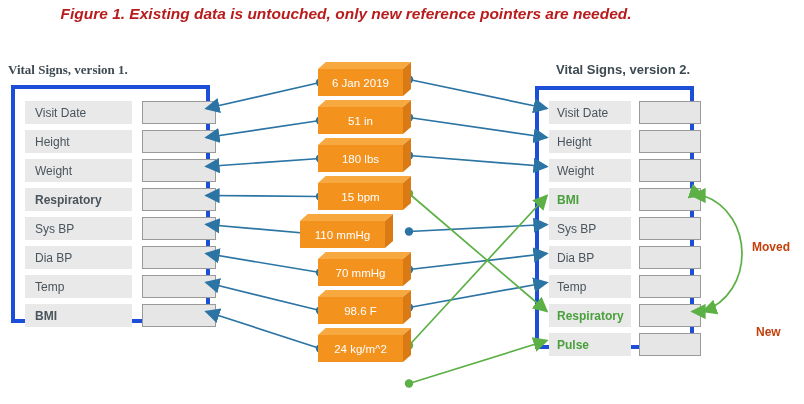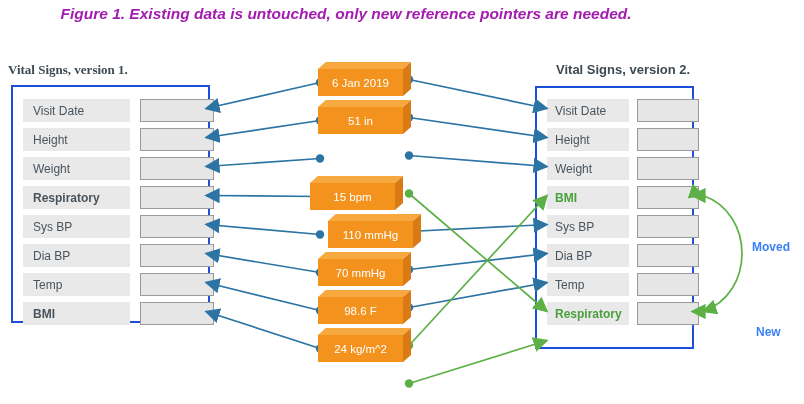--- a/index.html
+++ b/index.html
@@ -12,40 +12,40 @@
   }
   #stage{position:absolute;left:0;top:0;width:804px;height:404px;}
 
   
   #caption{
     position:absolute;left:0;top:5px;width:692px;
     text-align:center;
     font-size:15.5px;
     font-weight:bold;
     font-style:italic;
-    color:#a21caf;
+    color:#b91c1c;
     letter-spacing:0px;
     white-space:nowrap;
   }
 
   
   .panel-title{
     position:absolute;
     font-size:13px;
     font-weight:bold;
     color:#3e4a52;
     white-space:nowrap;
   }
   #title-v1{left:8px;top:62px;font-family:Liberation Serif, serif;}
   #title-v2{left:533px;top:62px;margin-left:23px;}
 
   
   .panel{
     position:absolute;
-    border:2px solid #1d4ed8;
+    border:4px solid #1d4ed8;
     background:#ffffff;
     box-sizing:border-box;
   }
   #panel-v1{left:11px;top:85px;width:199px;height:238px;}
   #panel-v2{left:535px;top:86px;width:159px;height:263px;}
 
   
   .row{position:absolute;height:23px;}
   .lbl{
     position:absolute;left:0;top:0;height:23px;
@@ -97,21 +97,21 @@
     transform:skewY(-41deg);
     transform-origin:top left;
   }
 
   
   #links{position:absolute;left:0;top:0;width:804px;height:404px;}
 
   
   .anno{
     position:absolute;
-    font-size:12px;font-weight:bold;color:#3b82f6;
+    font-size:12px;font-weight:bold;color:#c2410c;
     white-space:nowrap;
   }
   #anno-moved{left:752px;top:240px;}
   #anno-new{left:756px;top:325px;}
 </style>
 </head>
 <body>
 
 <div id="stage">
 
@@ -209,20 +209,26 @@
       </div>
       <div class="row" style="top: 185px;">
         <div class="lbl">
           <span>Temp</span>
         </div>
         <div class="val" style="left: 90px; width: 62px;"></div>
       </div>
       <div class="row green" style="top: 214px;">
         <div class="lbl">
           <span>Respiratory</span>
+        </div>
+        <div class="val" style="left: 90px; width: 62px;"></div>
+      </div>
+      <div class="row green" style="top: 243px;">
+        <div class="lbl">
+          <span>Pulse</span>
         </div>
         <div class="val" style="left: 90px; width: 62px;"></div>
       </div>
     </div>
 
   <svg id="links" viewBox="0 0 804 404">
     <defs>
       <marker id="ah-blue" markerWidth="9" markerHeight="9" refX="8" refY="4.5" orient="auto">
         <path d="M0,0 L9,4.5 L0,9 Z" fill="#2b74a3"></path>
       </marker>
@@ -277,26 +283,31 @@
 <div class="cube" style="left: 318px; top: 62px;">
       <div class="top"></div>
       <div class="side"></div>
       <div class="face">6 Jan 2019</div>
     </div>
     <div class="cube" style="left: 318px; top: 100px;">
       <div class="top"></div>
       <div class="side"></div>
       <div class="face">51 in</div>
     </div>
-    <div class="cube" style="left: 310px; top: 176px; text-align: right;">
+    <div class="cube" style="left: 318px; top: 138px;">
+      <div class="top"></div>
+      <div class="side"></div>
+      <div class="face">180 lbs</div>
+    </div>
+    <div class="cube" style="left: 318px; top: 176px; text-align: right;">
       <div class="top"></div>
       <div class="side"></div>
       <div class="face">15 bpm</div>
     </div>
-    <div class="cube" style="left: 328px; top: 214px;">
+    <div class="cube" style="left: 300px; top: 214px;">
       <div class="top"></div>
       <div class="side"></div>
       <div class="face">110 mmHg</div>
     </div>
     <div class="cube" style="left: 318px; top: 252px;">
       <div class="top"></div>
       <div class="side"></div>
       <div class="face">70 mmHg</div>
     </div>
     <div class="cube" style="left: 318px; top: 290px; padding-left: 40px;">

